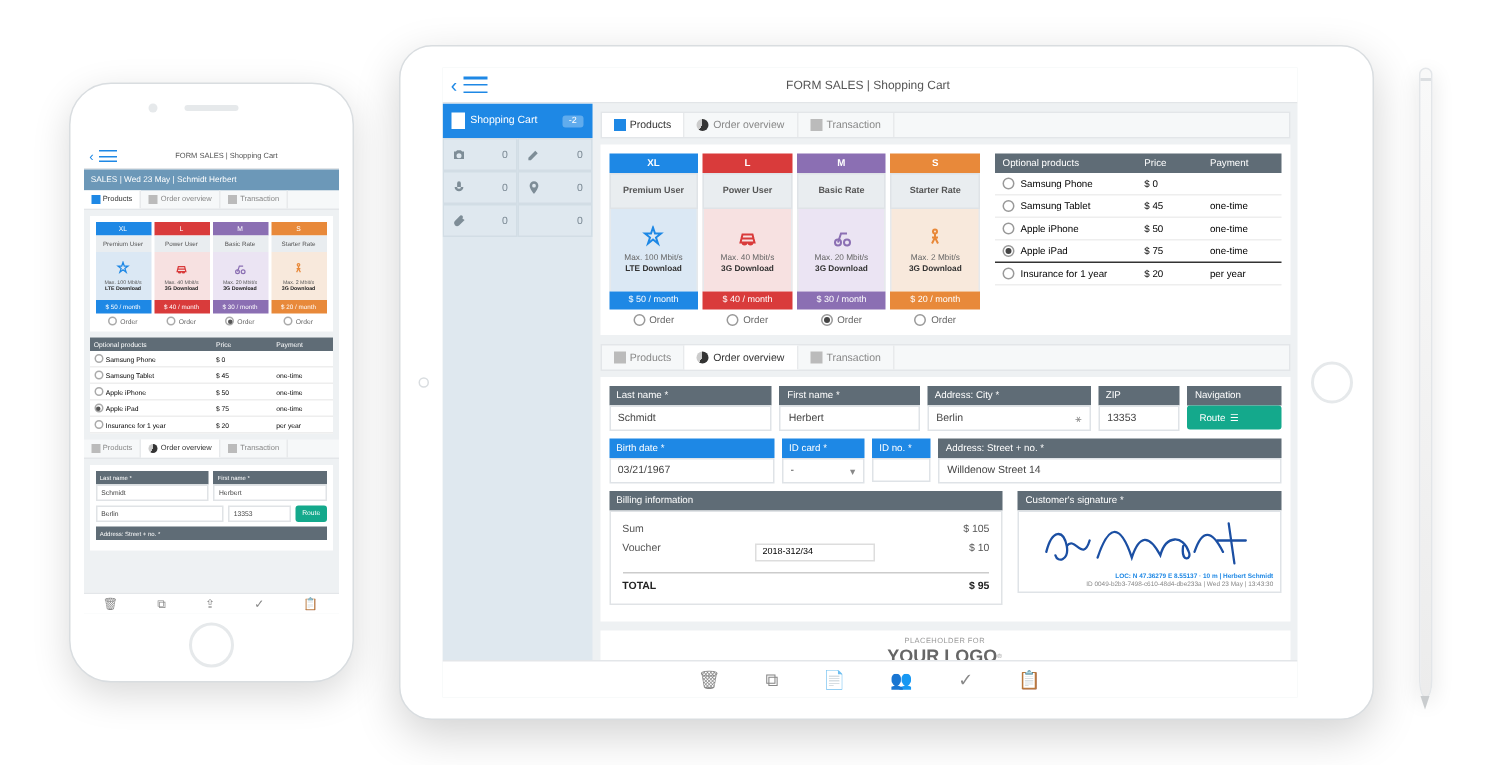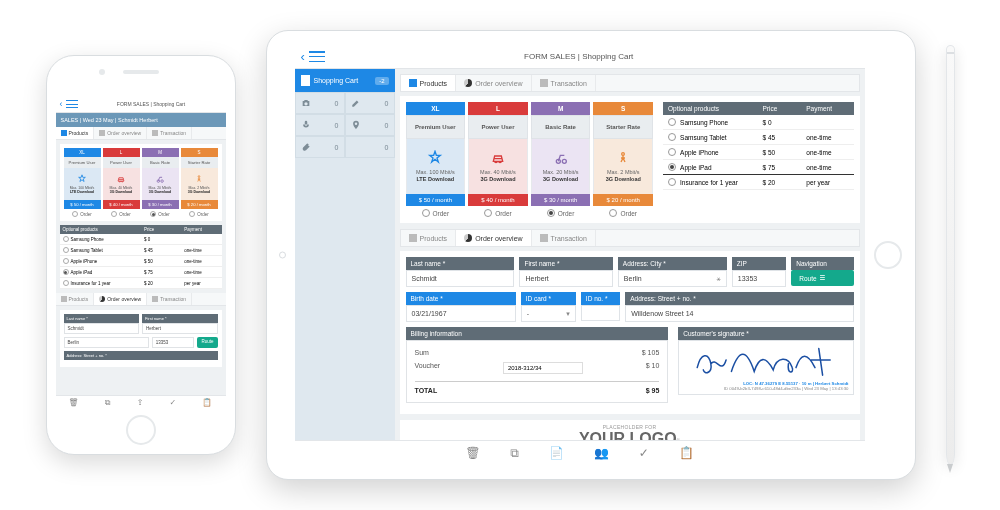--- a/index.html
+++ b/index.html
@@ -107,21 +107,21 @@
 .t-fld .val.dd:after{content:"▾";float:right;color:#888}
 .route-btn{background:#14a98c;color:#fff;font-size:6.5px;padding:4px 8px;border-radius:2px;display:flex;align-items:center;gap:3px}
 .bill-row{display:flex;justify-content:space-between;font-size:7px;padding:3px 0;color:#555}
 .bill-row.total{font-weight:bold;color:#222;border-top:1px solid #ccc;margin-top:4px;padding-top:5px}
 .bill-row input{width:80px;font-size:6px;padding:2px 4px;border:1px solid #ddd}
 .sig-box{border:1px solid #dfe3e7;height:55px;position:relative;background:#fff}
 .sig-box svg{width:100%;height:38px}
 .sig-meta{position:absolute;bottom:2px;right:4px;font-size:4.3px;color:#888;text-align:right;line-height:1.3}
 .sig-meta b{color:#1e88e5}
 .logo-bar{background:#fff;text-align:center;padding:4px;font-size:5px;color:#999;letter-spacing:.3px}
-.logo-bar b{font-size:16px;color:#666;letter-spacing:0}
+.logo-bar b{font-size:12px;color:#666;letter-spacing:0}
 .t-toolbar{background:#fff;display:flex;justify-content:center;gap:30px;padding:5px;border-top:1px solid #e3e6e9}
 .t-toolbar span{color:#888;font-size:12px}
 .pencil{width:9px;height:420px;background:linear-gradient(#f9f9f9,#ececec);border-radius:5px 5px 50% 50%/5px 5px 12px 12px;position:relative;box-shadow:0 4px 14px rgba(0,0,0,.12);border:1px solid #e3e6e9}
 .pencil:before{content:"";position:absolute;top:6px;left:0;right:0;height:2px;background:#dcdfe2}
 .pencil:after{content:"";position:absolute;bottom:-9px;left:50%;transform:translateX(-50%);width:0;height:0;border-left:3px solid transparent;border-right:3px solid transparent;border-top:9px solid #c9ccce}
 </style>
 </head>
 <body>
 
 <div class="phone">

